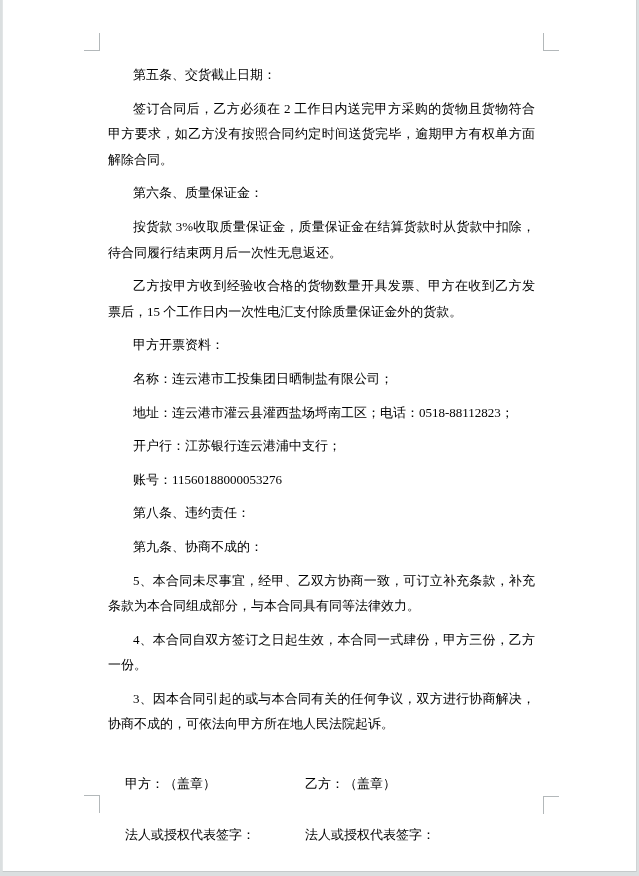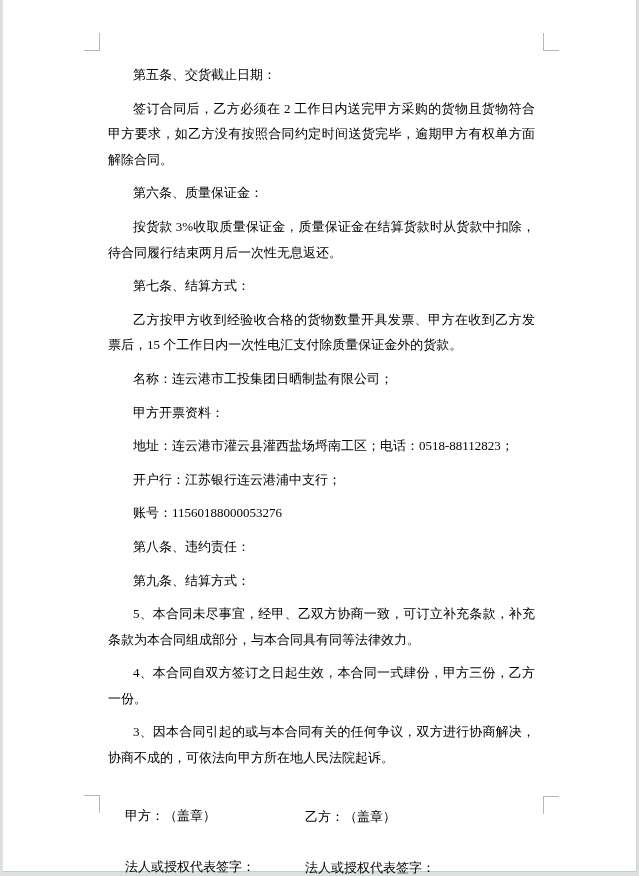--- a/index.html
+++ b/index.html
@@ -44,46 +44,45 @@
     text-align: justify;
     word-break: break-all;
   }
   .spacer { height: 25.6px; }
   .sig-row {
     display: flex;
     padding-left: 25px;
     font-size: 13px;
     line-height: 25.6px;
   }
-  .sig-row .col-a { flex: 0 0 180px; width: 180px; font-family: Liberation Mono, monospace; }
+  .sig-row .col-a { flex: 0 0 180px; width: 180px; }
 </style>
 </head>
 <body>
 
 <div class="paper"></div>
 
 <div class="crop-mark" id="mark-tl"></div>
 <div class="crop-mark" id="mark-tr"></div>
 <div class="crop-mark" id="mark-bl"></div>
 <div class="crop-mark" id="mark-br"></div>
 
 <div class="textarea">
   <p>第五条、交货截止日期：</p>
   <p>签订合同后，乙方必须在 2 工作日内送完甲方采购的货物且货物符合甲方要求，如乙方没有按照合同约定时间送货完毕，逾期甲方有权单方面解除合同。</p>
   <p>第六条、质量保证金：</p>
   <p>按货款 3%收取质量保证金，质量保证金在结算货款时从货款中扣除，待合同履行结束两月后一次性无息返还。</p>
-  <p>第七条、结算方式：</p>
   <p>乙方按甲方收到经验收合格的货物数量开具发票、甲方在收到乙方发票后，15 个工作日内一次性电汇支付除质量保证金外的货款。</p>
+  <p>甲方开票资料：</p>
   <p>名称：连云港市工投集团日晒制盐有限公司；</p>
-  <p>甲方开票资料：</p>
   <p>地址：连云港市灌云县灌西盐场埒南工区；电话：0518-88112823；</p>
   <p>开户行：江苏银行连云港浦中支行；</p>
   <p>账号：11560188000053276</p>
   <p>第八条、违约责任：</p>
-  <p>第九条、结算方式：</p>
+  <p>第九条、协商不成的：</p>
   <p>5、本合同未尽事宜，经甲、乙双方协商一致，可订立补充条款，补充条款为本合同组成部分，与本合同具有同等法律效力。</p>
   <p>4、本合同自双方签订之日起生效，本合同一式肆份，甲方三份，乙方一份。</p>
   <p>3、因本合同引起的或与本合同有关的任何争议，双方进行协商解决，协商不成的，可依法向甲方所在地人民法院起诉。</p>
 
   <div class="spacer"></div>
 
   <div class="sig-row">
     <span class="col-a">甲方：（盖章）</span>
     <span>乙方：（盖章）</span>
   </div>

